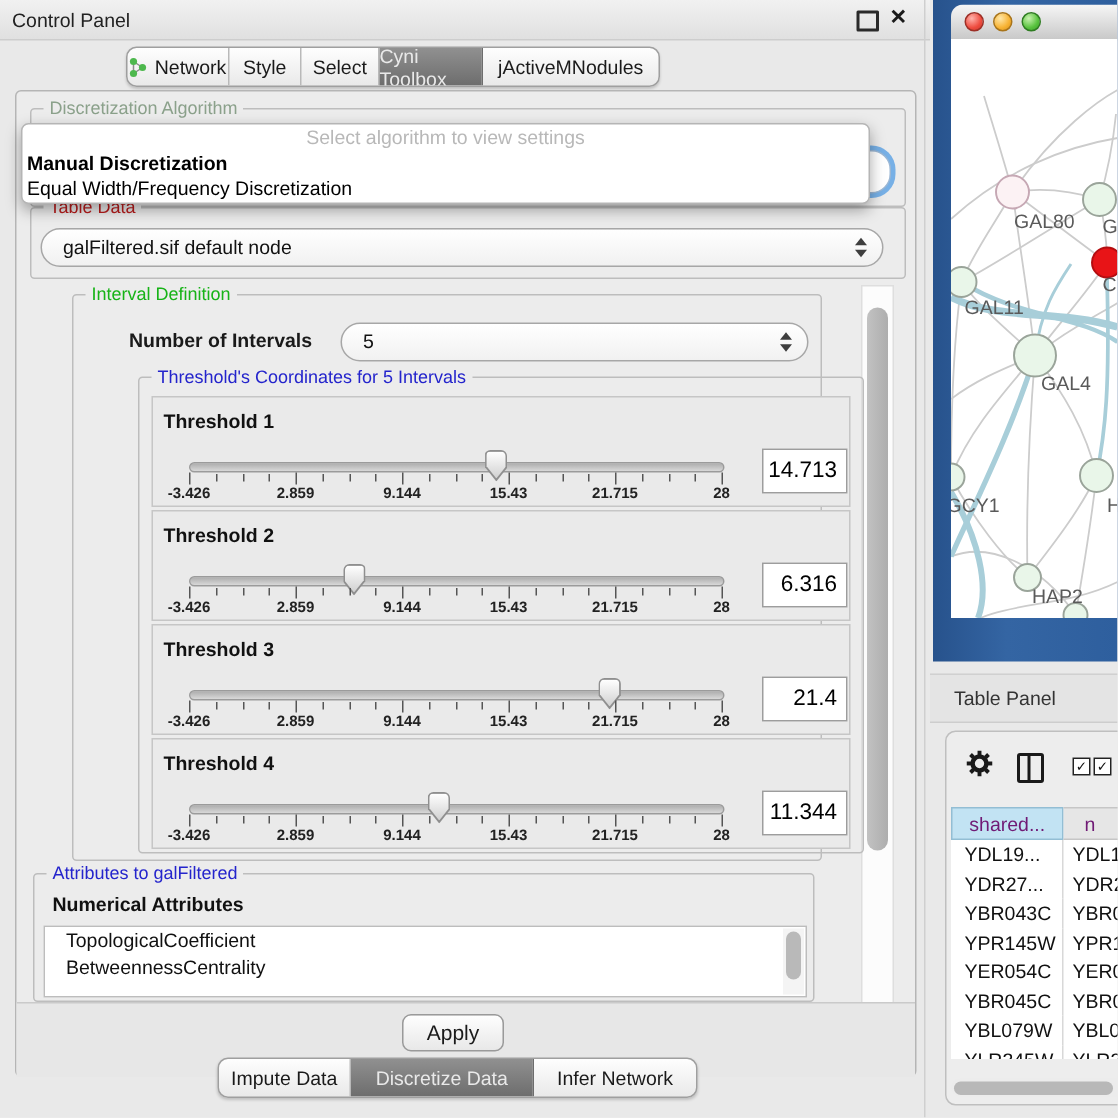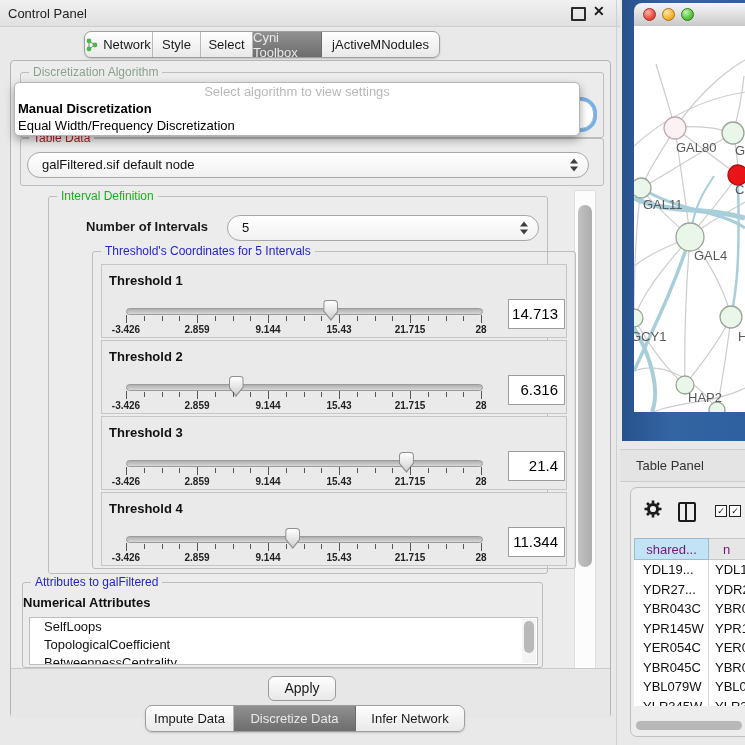--- a/index.html
+++ b/index.html
@@ -62,21 +62,21 @@
   .thr-thumb::after{content:'';position:absolute;left:1px;right:1px;top:1px;bottom:2px;
              clip-path:polygon(0 0,100% 0,100% 55%,50% 100%,0 55%);border-radius:3px 3px 0 0;
              background:linear-gradient(#ffffff,#d0d0d0);}
   .tick{position:absolute;width:1px;background:#555;}
   .ticklab{position:absolute;top:59px;width:46px;margin-left:-23px;text-align:center;
            font-size:10px;font-weight:bold;color:#222;}
   .thr-value{position:absolute;left:406px;top:34px;width:57px;height:30px;background:#fff;border:1px solid #9d9d9d;
              font-size:15px;text-align:right;line-height:28px;padding-right:6px;box-sizing:border-box;color:#000;}
 
   
-  #attr-title{left:0;top:12px;font-size:13px;font-weight:bold;color:#111;position:absolute;}
+  #attr-title{left:12px;top:12px;font-size:13px;font-weight:bold;color:#111;position:absolute;}
   #attr-list{position:absolute;left:6px;top:34px;width:509px;height:48px;background:#fff;
              border:1px solid #bdbdbd;overflow:hidden;box-sizing:border-box;}
   .attr-item{height:18px;line-height:18px;font-size:13px;padding-left:14px;color:#111;white-space:nowrap;}
   #attr-vsb{position:absolute;right:1px;top:1px;width:14px;height:44px;background:#f4f4f4;}
   #attr-vsb::after{content:'';position:absolute;left:2px;top:2px;width:10px;height:32px;background:#b9b9b9;border-radius:6px;}
 
   #bottom-bar{left:11px;top:668px;width:599px;height:49px;background:#e7e7e7;border-top:1px solid #cacaca;}
   #apply-btn{left:268px;top:676px;width:68px;height:25px;background:linear-gradient(#fefefe,#e8e8e8);
              border:1px solid #9a9a9a;border-radius:6px;font-size:14px;text-align:center;line-height:23px;box-sizing:border-box;}
 
@@ -325,21 +325,20 @@
           </div>
         </div>
     </div>
   </div>
 
   <div class="group" style="left:22px;top:582px;width:519px;height:84px;">
     <span class="gtitle blue">Attributes to galFiltered</span>
     <span id="attr-title">Numerical Attributes</span>
     <div id="attr-list">
       <div id="attr-vsb"></div>
-    <div class="attr-item">SelfLoops</div>
         <div class="attr-item">TopologicalCoefficient</div>
         <div class="attr-item">BetweennessCentrality</div>
       </div>
   </div>
 
   <div id="bottom-bar" class="abs"></div>
   <div id="apply-btn" class="abs">Apply</div>
 
   <div id="bottom-tabs" class="abs seg">
     <div class="segitem" style="width:88px">

